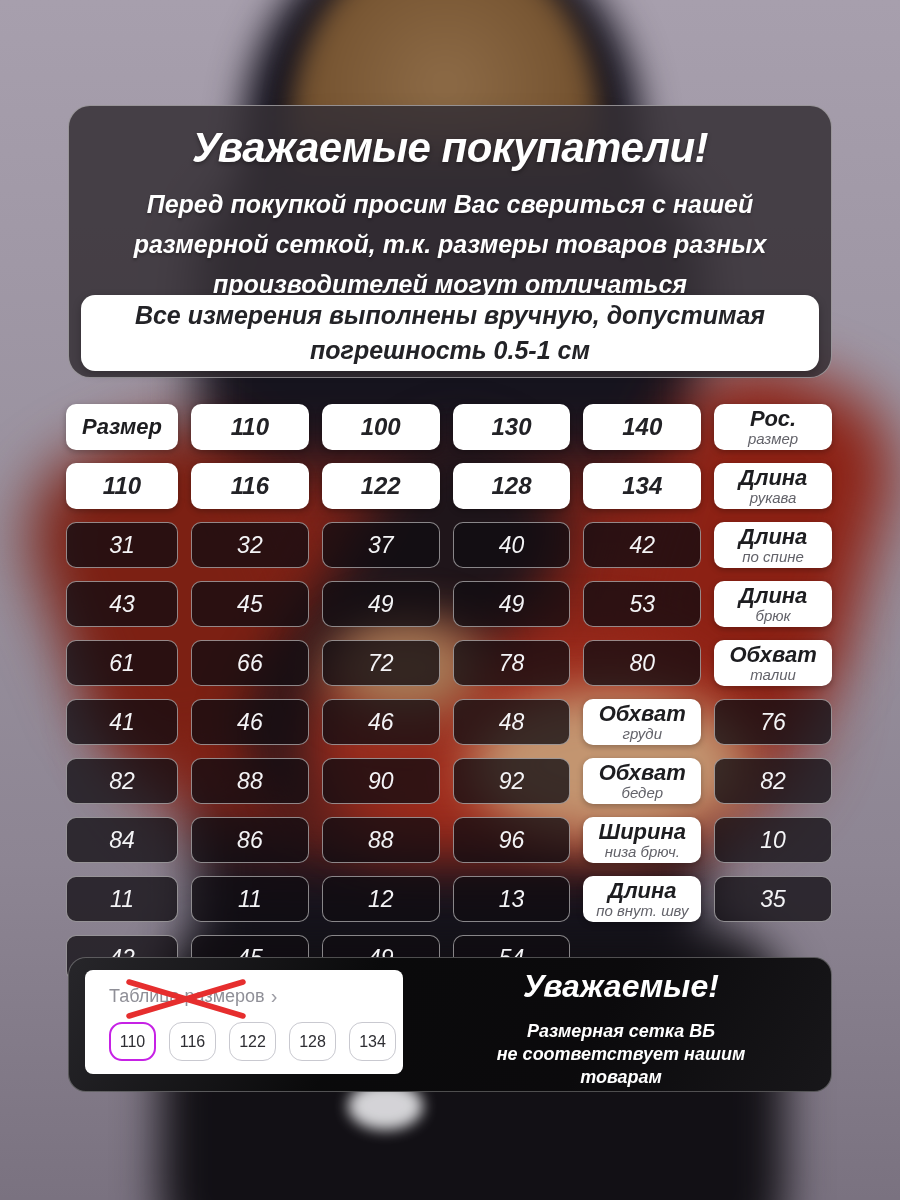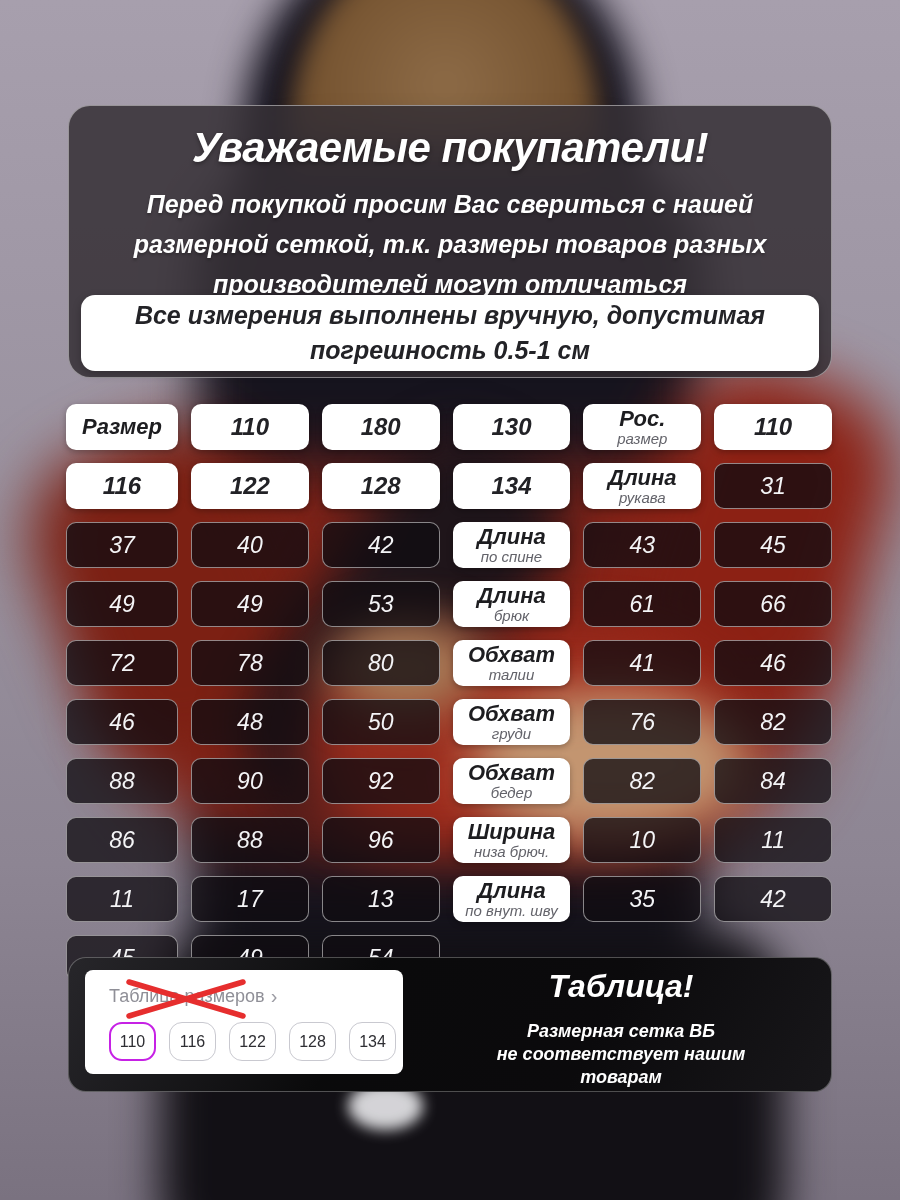--- a/index.html
+++ b/index.html
@@ -99,36 +99,38 @@
 производителей могут отличаться</div>
     <div class="tp-note">Все измерения выполнены вручную, допустимая
 погрешность 0.5-1 см</div>
   </div>
 
   <div class="size-table">
       <div class="pill head">
         <div class="main solo">Размер</div>
       </div>
       <div class="pill light">110</div>
-      <div class="pill light">180</div>
+      <div class="pill light">100</div>
       <div class="pill light">130</div>
+      <div class="pill light">140</div>
       <div class="pill head">
         <div class="main">Рос.</div>
         <div class="sub">размер</div>
       </div>
       <div class="pill light">110</div>
       <div class="pill light">116</div>
       <div class="pill light">122</div>
       <div class="pill light">128</div>
       <div class="pill light">134</div>
       <div class="pill head">
         <div class="main">Длина</div>
         <div class="sub">рукава</div>
       </div>
       <div class="pill dark">31</div>
+      <div class="pill dark">32</div>
       <div class="pill dark">37</div>
       <div class="pill dark">40</div>
       <div class="pill dark">42</div>
       <div class="pill head">
         <div class="main">Длина</div>
         <div class="sub">по спине</div>
       </div>
       <div class="pill dark">43</div>
       <div class="pill dark">45</div>
       <div class="pill dark">49</div>
@@ -144,21 +146,20 @@
       <div class="pill dark">78</div>
       <div class="pill dark">80</div>
       <div class="pill head">
         <div class="main">Обхват</div>
         <div class="sub">талии</div>
       </div>
       <div class="pill dark">41</div>
       <div class="pill dark">46</div>
       <div class="pill dark">46</div>
       <div class="pill dark">48</div>
-      <div class="pill dark">50</div>
       <div class="pill head">
         <div class="main">Обхват</div>
         <div class="sub">груди</div>
       </div>
       <div class="pill dark">76</div>
       <div class="pill dark">82</div>
       <div class="pill dark">88</div>
       <div class="pill dark">90</div>
       <div class="pill dark">92</div>
       <div class="pill head">
@@ -170,21 +171,21 @@
       <div class="pill dark">86</div>
       <div class="pill dark">88</div>
       <div class="pill dark">96</div>
       <div class="pill head">
         <div class="main">Ширина</div>
         <div class="sub">низа брюч.</div>
       </div>
       <div class="pill dark">10</div>
       <div class="pill dark">11</div>
       <div class="pill dark">11</div>
-      <div class="pill dark">17</div>
+      <div class="pill dark">12</div>
       <div class="pill dark">13</div>
       <div class="pill head">
         <div class="main">Длина</div>
         <div class="sub">по внут. шву</div>
       </div>
       <div class="pill dark">35</div>
       <div class="pill dark">42</div>
       <div class="pill dark">45</div>
       <div class="pill dark">49</div>
       <div class="pill dark">54</div>
@@ -202,20 +203,20 @@
       </svg>
       <div class="wb-sizes">
           <div class="wb-pill selected">110</div>
           <div class="wb-pill">116</div>
           <div class="wb-pill">122</div>
           <div class="wb-pill">128</div>
           <div class="wb-pill">134</div>
         </div>
     </div>
     <div class="warn">
-      <div class="warn-title">Таблица!</div>
+      <div class="warn-title">Уважаемые!</div>
       <div class="warn-text">Размерная сетка ВБ
 не соответствует нашим
 товарам</div>
     </div>
   </div>
 
 </div>
 
 </body></html>

